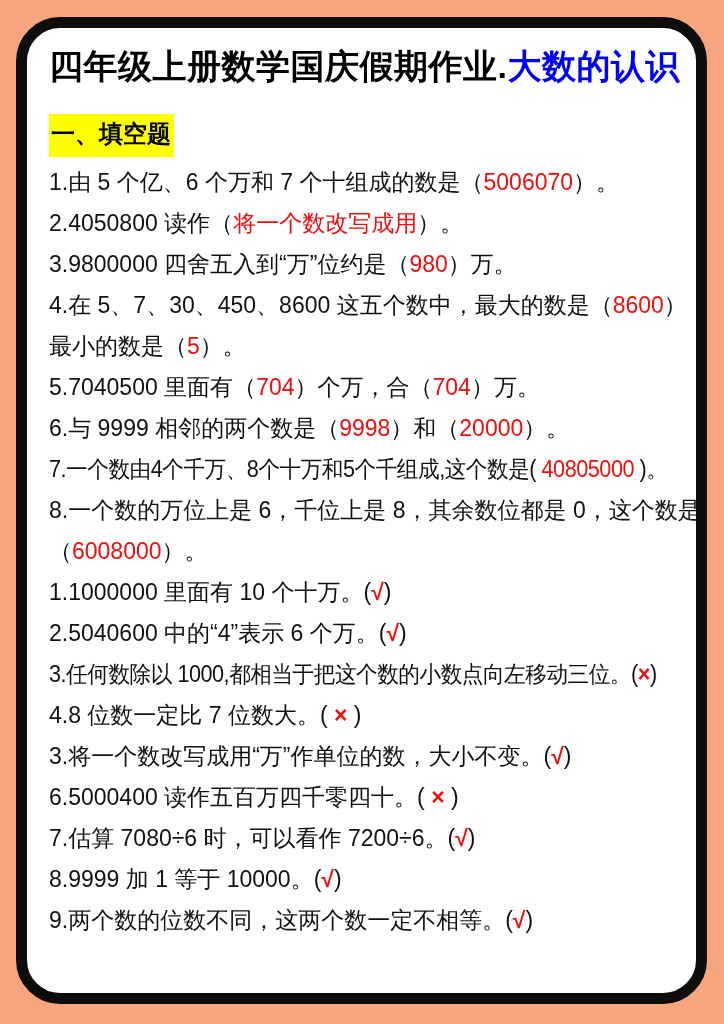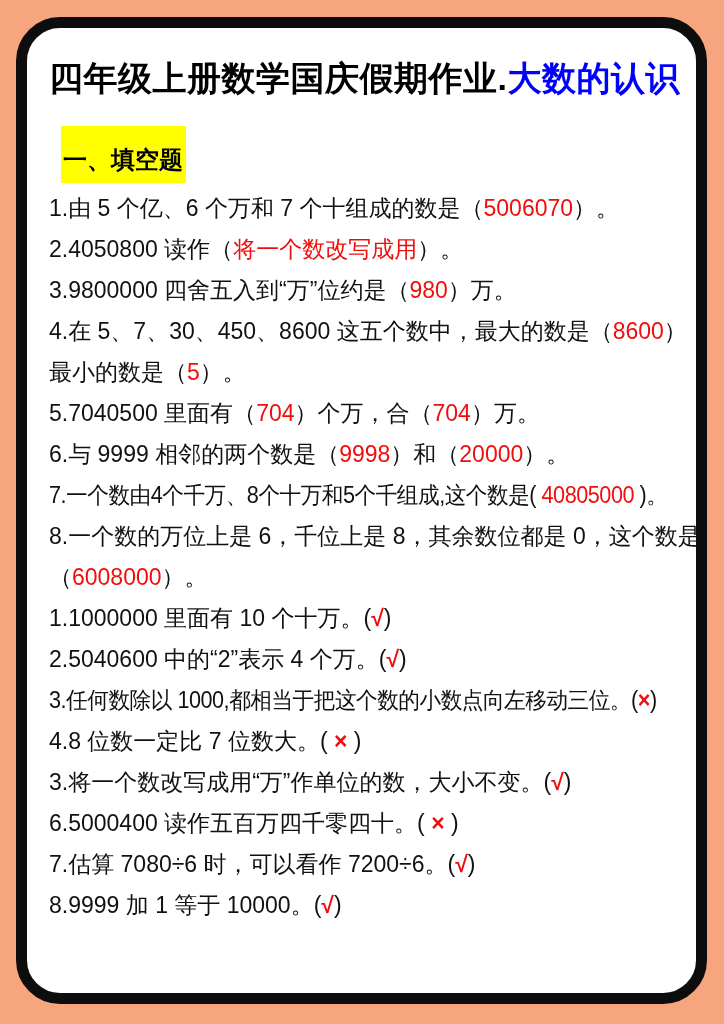--- a/index.html
+++ b/index.html
@@ -18,33 +18,33 @@
     overflow: hidden;
   }
 
   .sheet { padding: 16px 24px 0 22px; }
 
   .title {
     text-align: center;
     font-size: 34px;
     font-weight: bold;
     letter-spacing: 0.5px;
-    margin-top: 12px;
+    margin-top: 0;
     margin-bottom: 18px;
     white-space: nowrap;
   }
   .title .topic { color: #0000FE; }
 
   .section-heading {
     display: inline-block;
     background: #FFFF00;
     font-size: 24px;
     font-weight: bold;
-    padding: 14px 3px 3px 2px;
-    margin: 6px 0 5px 12px;
+    padding: 0 3px 3px 2px;
+    margin: 6px 0 5px 0;
   }
   .heading-row { line-height: 40px; }
 
   .row {
     font-size: 23px;
     line-height: 41px;
     color: #111111;
     white-space: nowrap;
   }
   .row.tight {
@@ -73,22 +73,23 @@
     <div class="row"><span>4.在 5、7、30、450、8600 这五个数中，最大的数是（</span><span class="red">8600</span><span>），</span></div>
     <div class="row"><span>最小的数是（</span><span class="red">5</span><span>）。</span></div>
     <div class="row"><span>5.7040500 里面有（</span><span class="red">704</span><span>）个万，合（</span><span class="red">704</span><span>）万。</span></div>
     <div class="row"><span>6.与 9999 相邻的两个数是（</span><span class="red">9998</span><span>）和（</span><span class="red">20000</span><span>）。</span></div>
     <div class="row tight"><span>7.一个数由4个千万、8个十万和5个千组成,这个数是( </span><span class="red">40805000</span><span> )。</span></div>
     <div class="row"><span>8.一个数的万位上是 6，千位上是 8，其余数位都是 0，这个数是</span></div>
     <div class="row"><span>（</span><span class="red">6008000</span><span>）。</span></div>
 
 
     <div class="row"><span>1.1000000 里面有 10 个十万。(</span><span class="red mark">√</span><span>)</span></div>
-    <div class="row"><span>2.5040600 中的“2”表示 4 个万。(</span><span class="red mark">√</span><span>)</span></div>
+    <div class="row"><span>2.5040600 中的“4”表示 6 个万。(</span><span class="red mark">√</span><span>)</span></div>
     <div class="row tight"><span>3.任何数除以 1000,都相当于把这个数的小数点向左移动三位。(</span><span class="red mark">×</span><span>)</span></div>
     <div class="row"><span>4.8 位数一定比 7 位数大。( </span><span class="red mark">×</span><span> )</span></div>
     <div class="row"><span>3.将一个数改写成用“万”作单位的数，大小不变。(</span><span class="red mark">√</span><span>)</span></div>
     <div class="row"><span>6.5000400 读作五百万四千零四十。( </span><span class="red mark">×</span><span> )</span></div>
     <div class="row"><span>7.估算 7080÷6 时，可以看作 7200÷6。(</span><span class="red mark">√</span><span>)</span></div>
     <div class="row"><span>8.9999 加 1 等于 10000。(</span><span class="red mark">√</span><span>)</span></div>
+    <div class="row"><span>9.两个数的位数不同，这两个数一定不相等。(</span><span class="red mark">√</span><span>)</span></div>
 
   </div>
 </div>
 
 </body></html>

